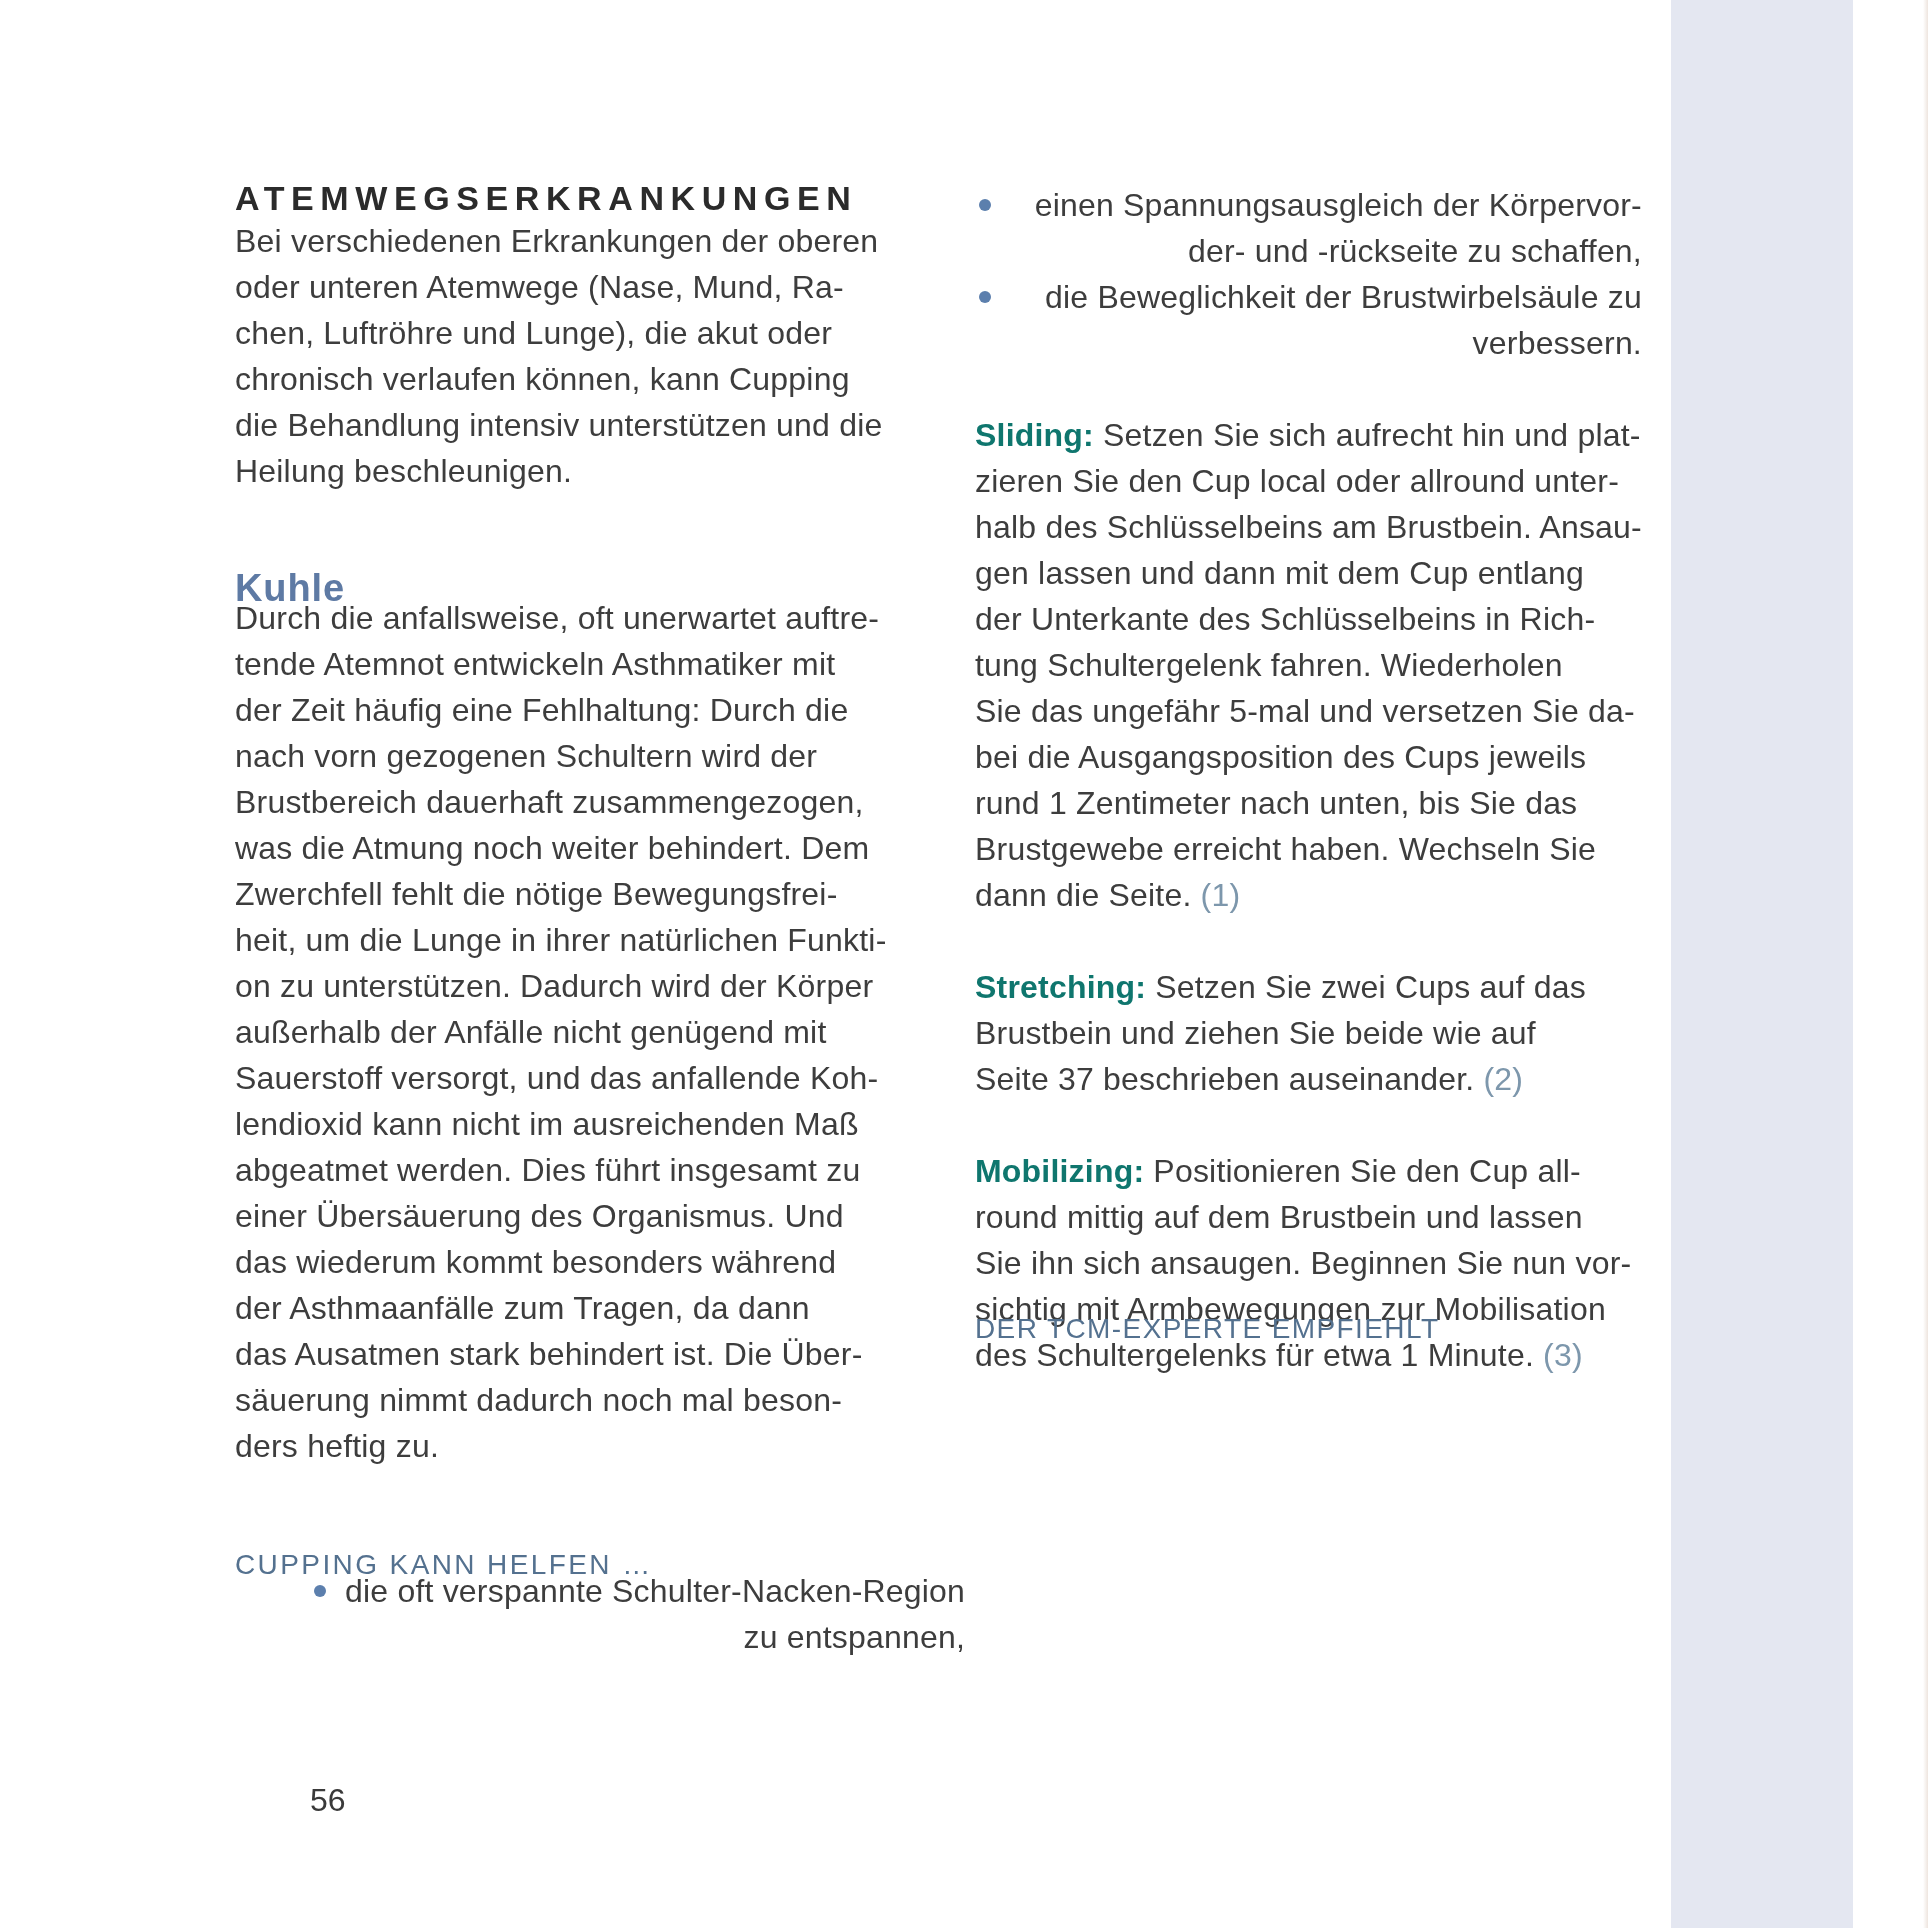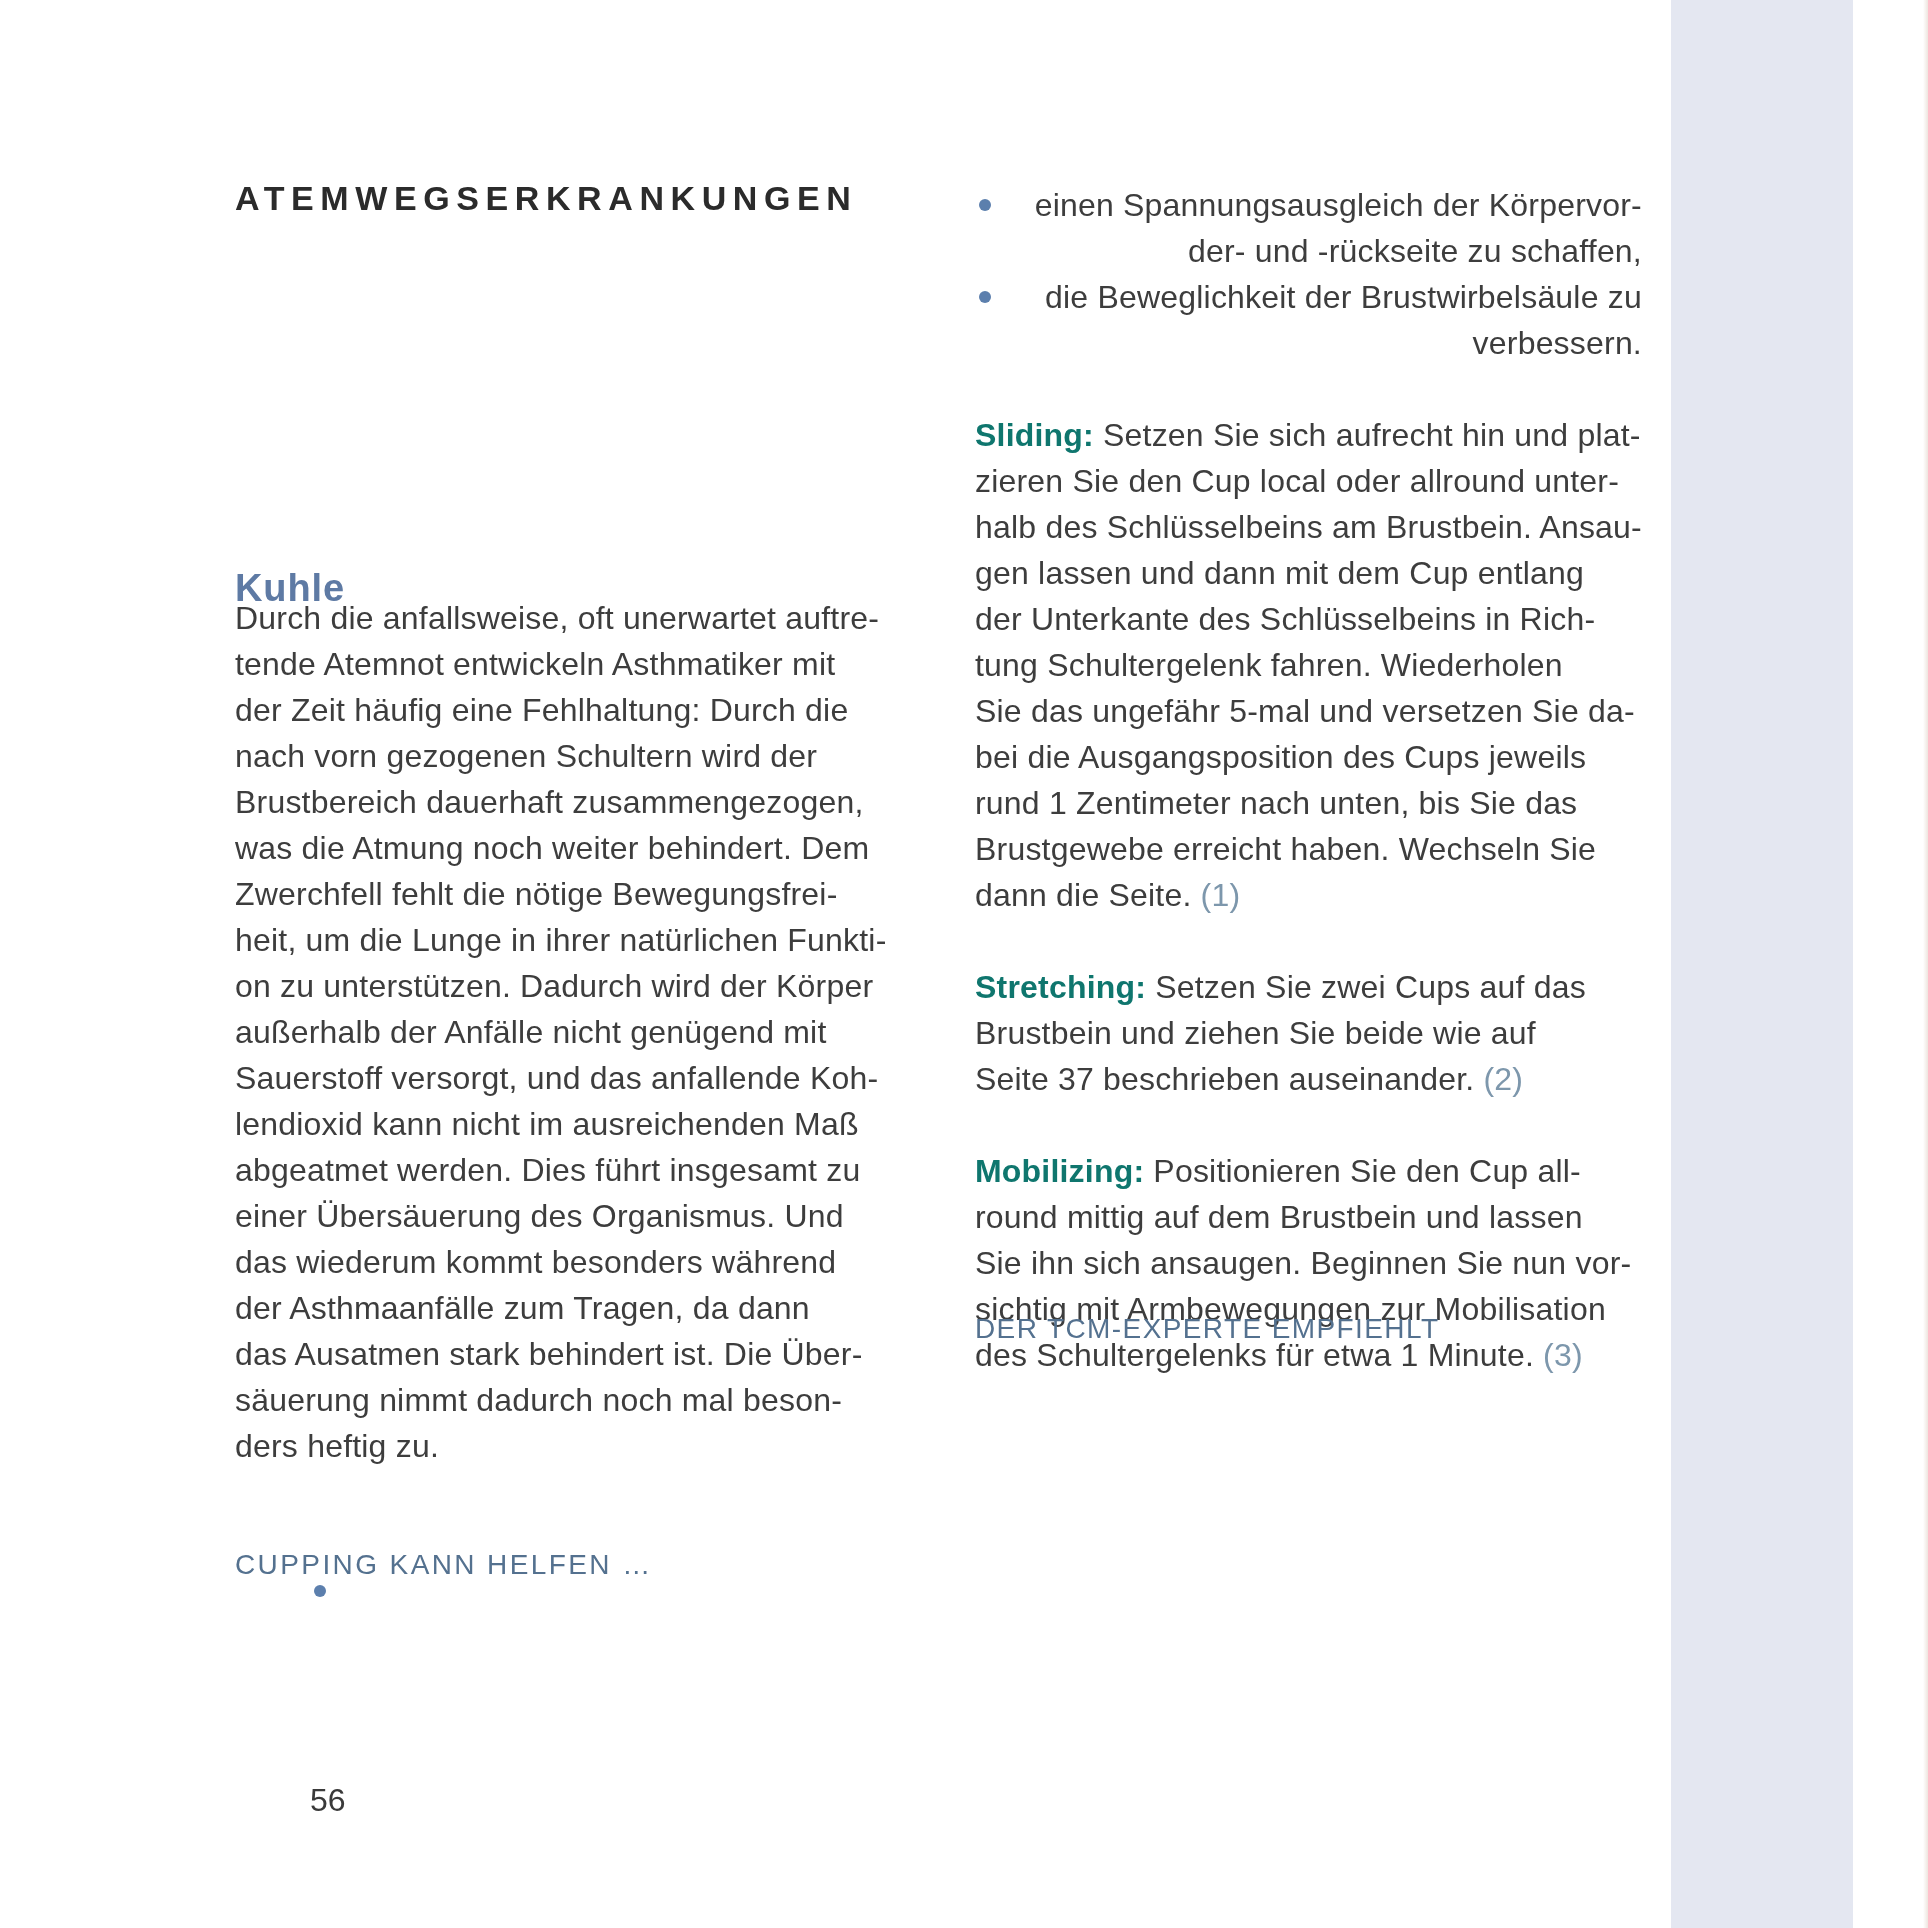--- a/index.html
+++ b/index.html
@@ -35,20 +35,26 @@
 </head>
 <body>
 
 <div class="page">
 
   <div class="stripe"></div>
   <div class="page-edge"></div>
 
   <h1 class="abs doc-title" style="left:235px;top:156px;">ATEMWEGSERKRANKUNGEN</h1>
 
+  <p class="abs body-text pre" style="left:235px;top:218px;">Bei verschiedenen Erkrankungen der oberen
+oder unteren Atemwege (Nase, Mund, Ra-
+chen, Luftröhre und Lunge), die akut oder
+chronisch verlaufen können, kann Cupping
+die Behandlung intensiv unterstützen und die
+Heilung beschleunigen.</p>
 
   <h2 class="abs sub-heading-blue" style="left:235px;top:533px;">Kuhle</h2>
 
   <p class="abs body-text pre" style="left:235px;top:595px;">Durch die anfallsweise, oft unerwartet auftre-
 tende Atemnot entwickeln Asthmatiker mit
 der Zeit häufig eine Fehlhaltung: Durch die
 nach vorn gezogenen Schultern wird der
 Brustbereich dauerhaft zusammengezogen,
 was die Atmung noch weiter behindert. Dem
 Zwerchfell fehlt die nötige Bewegungsfrei-
@@ -63,20 +69,22 @@
 der Asthmaanfälle zum Tragen, da dann
 das Ausatmen stark behindert ist. Die Über-
 säuerung nimmt dadurch noch mal beson-
 ders heftig zu.</p>
 
   <h3 class="abs caps-heading" style="left:235px;top:1518px;">CUPPING KANN HELFEN …</h3>
 
   <div class="abs body-text left-bullets" style="left:235px;top:1568px;">
     <div class="bullet-item">
       <span class="dot"></span>
+      <div class="pre">die oft verspannte Schulter-Nacken-Region
+zu entspannen,</div>
     </div>
   </div>
 
   <div class="abs page-number" style="left:310px;top:1782px;">56</div>
 
   <div class="abs body-text" style="left:975px;top:182px;">
 
     <div class="right-bullets">
       <div class="bullet-item">
         <span class="dot"></span>

